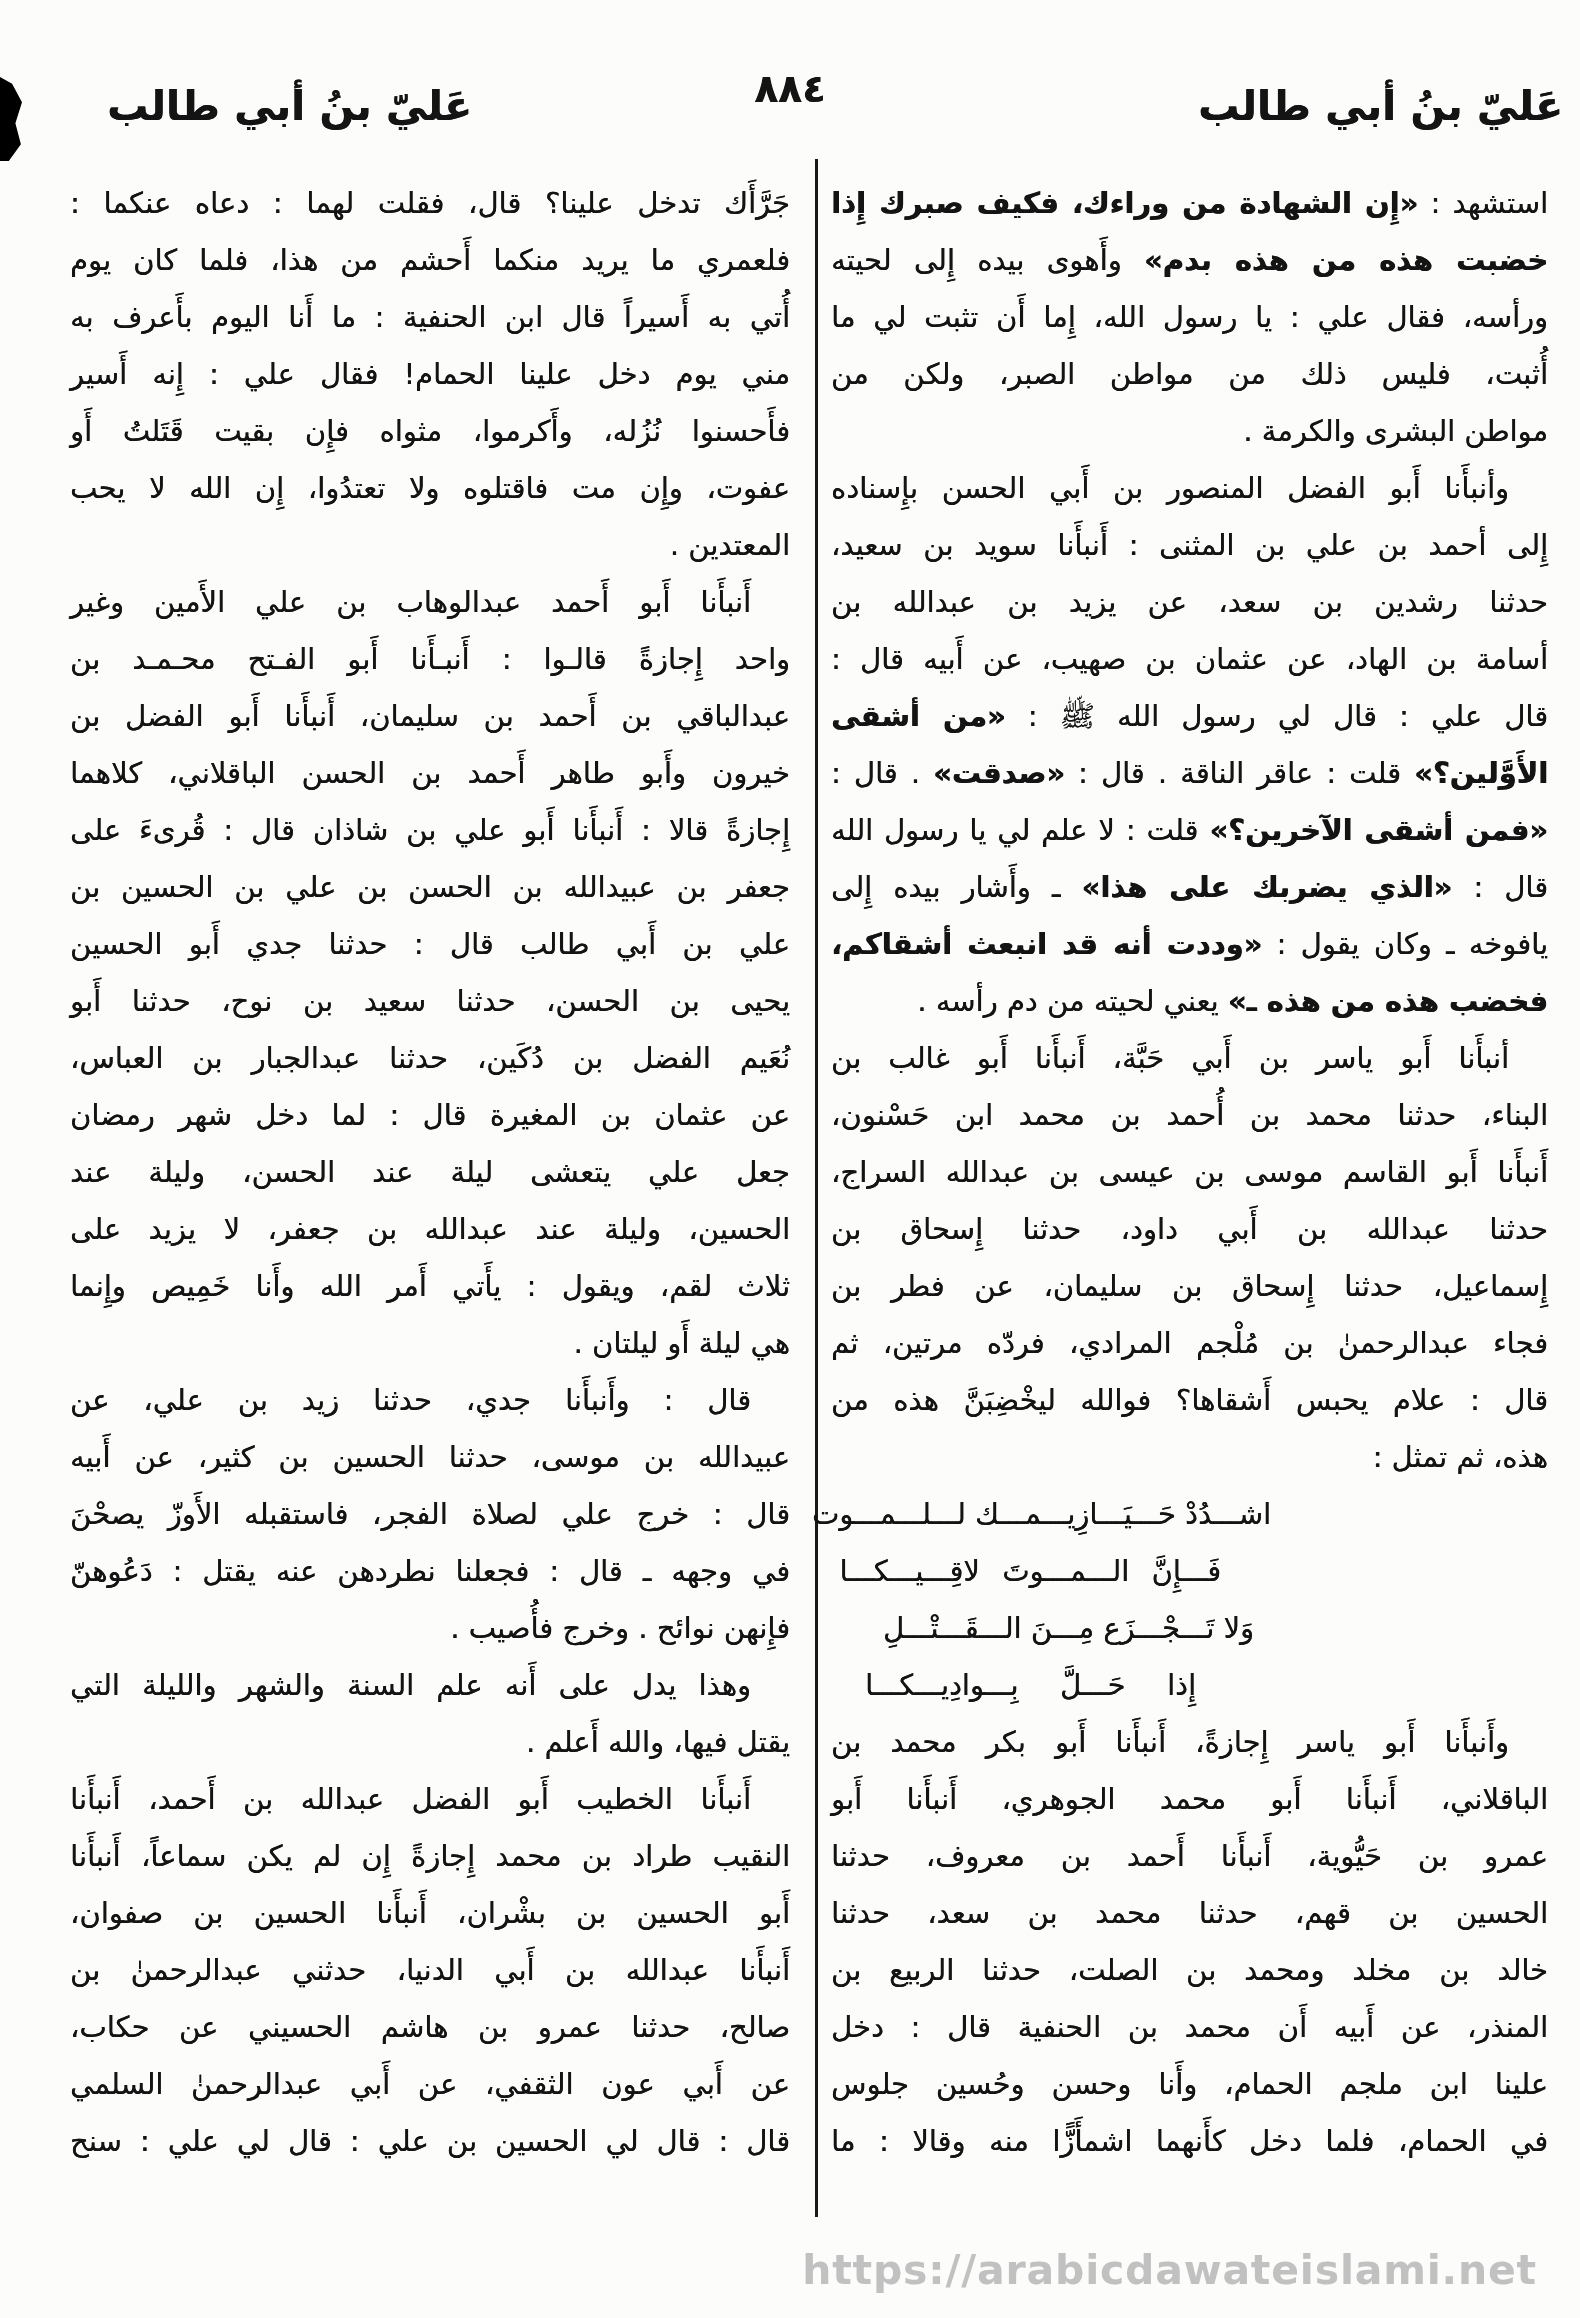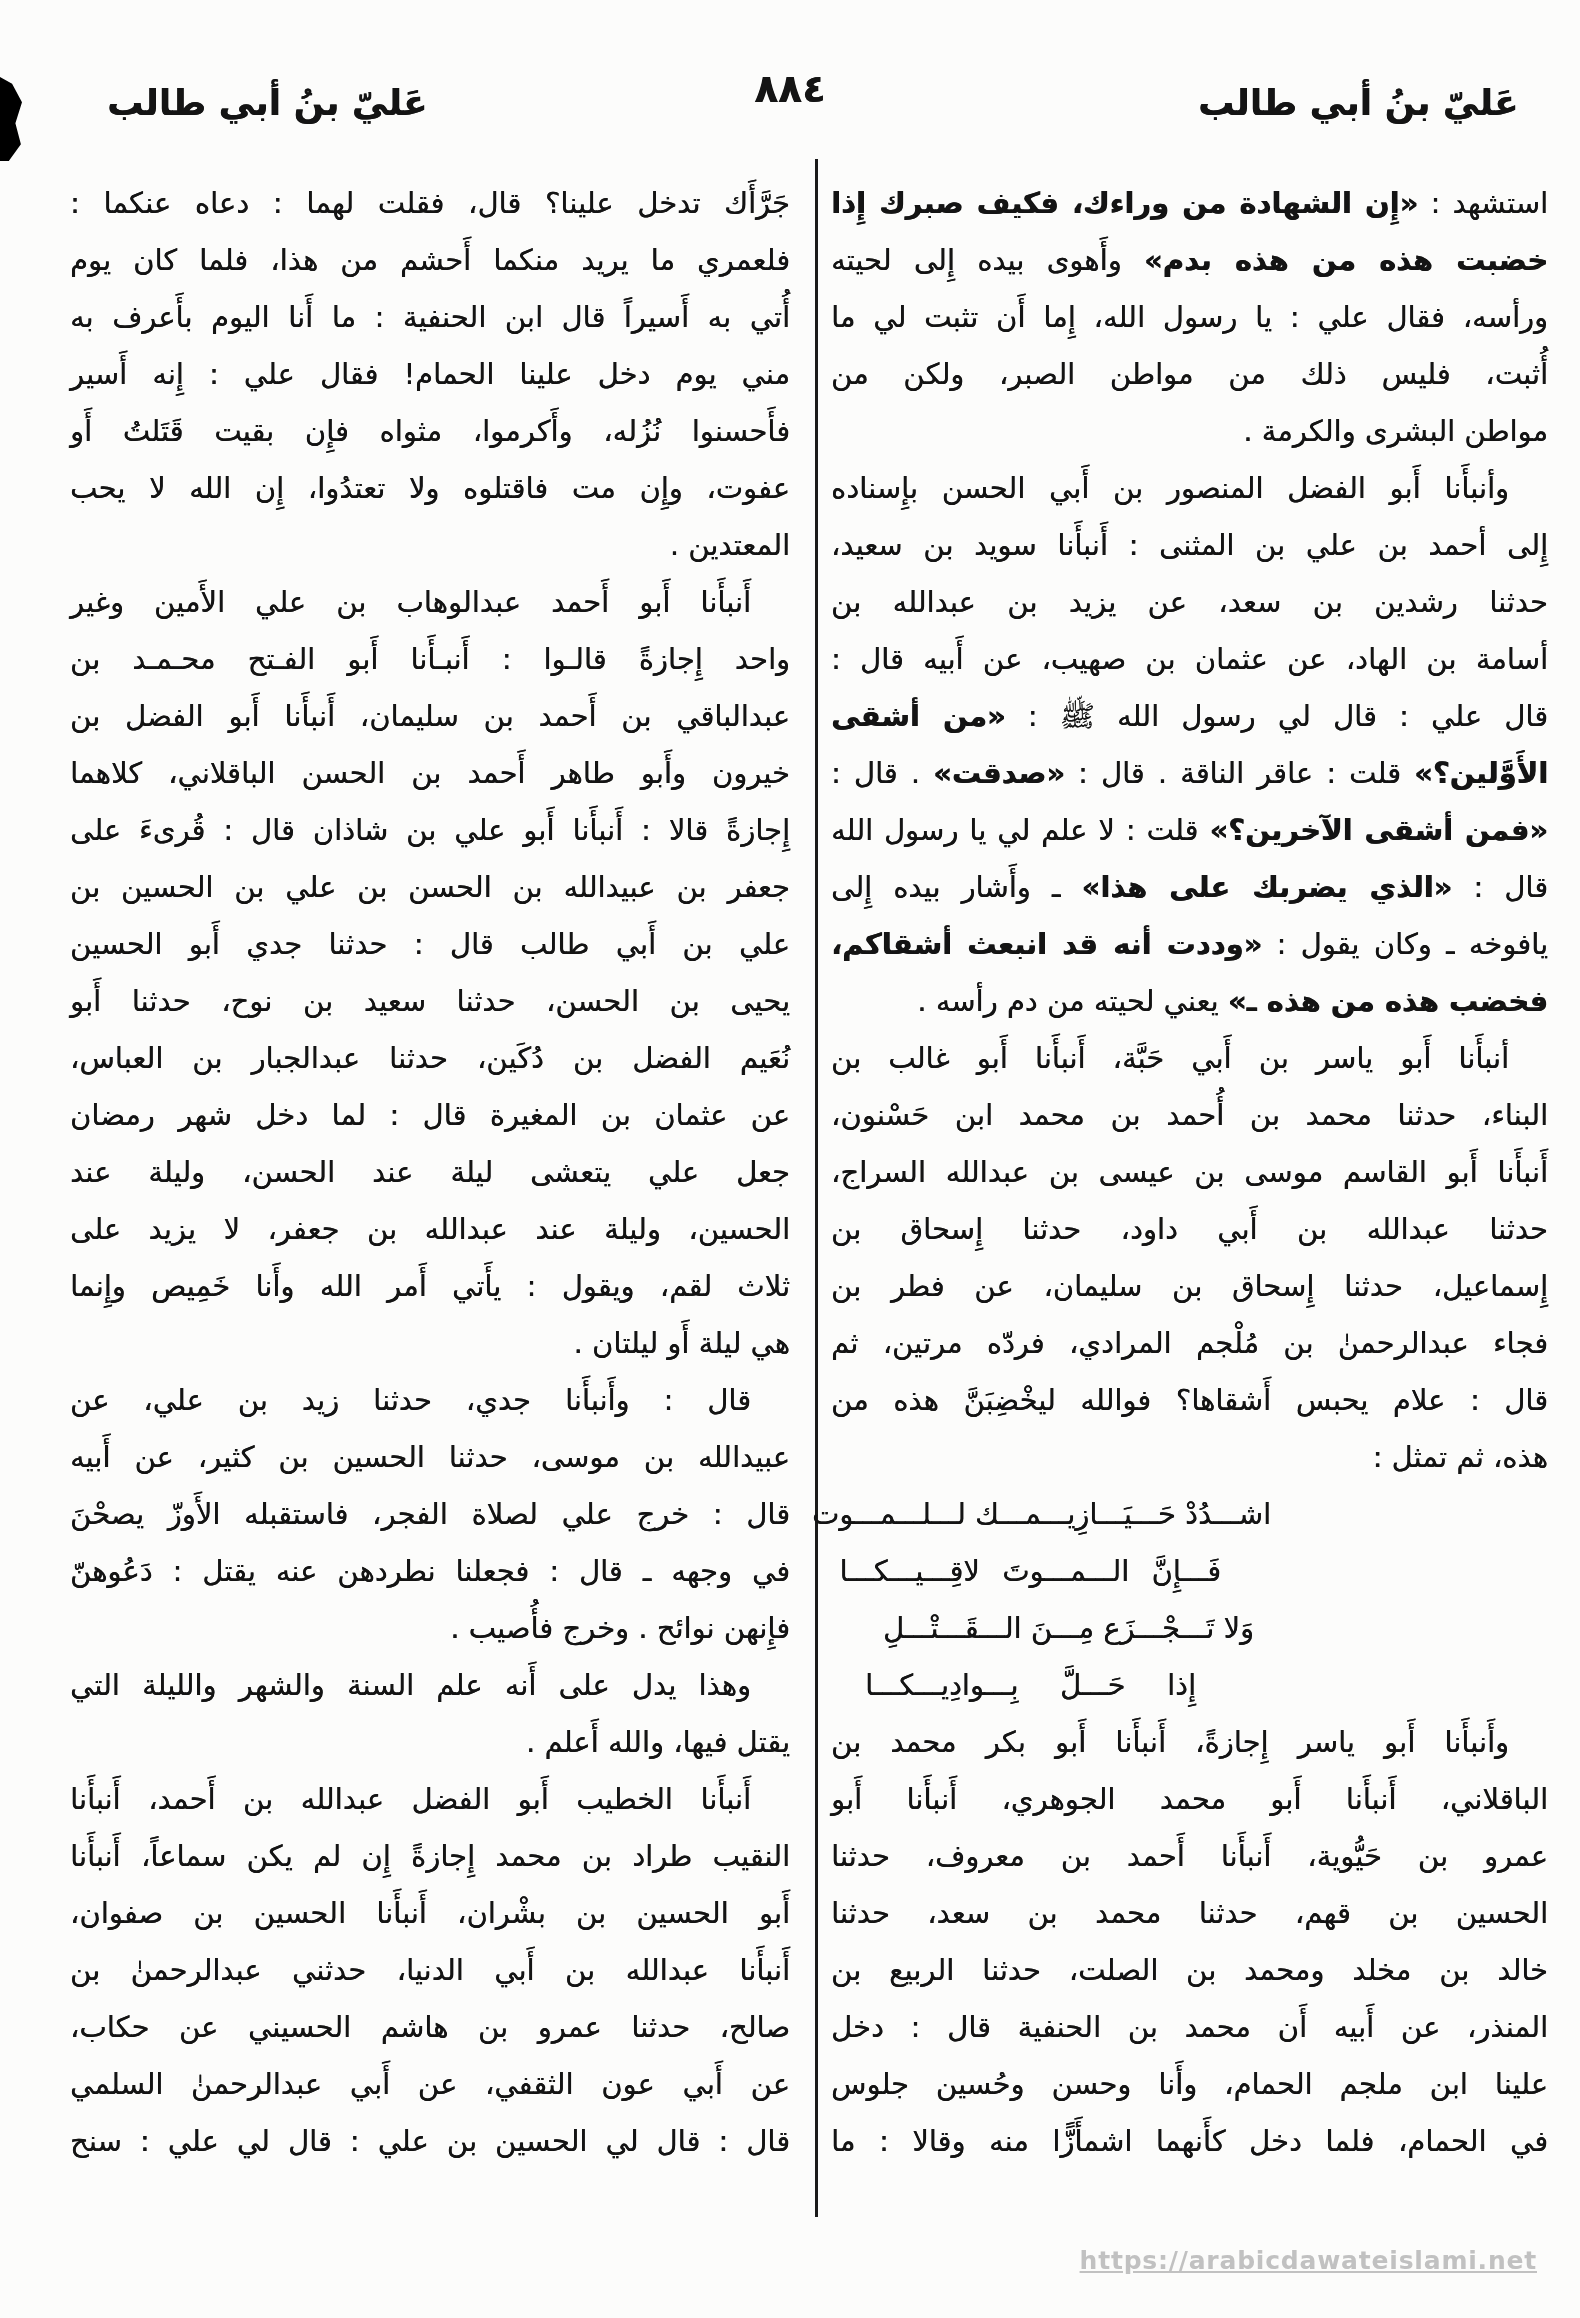--- a/index.html
+++ b/index.html
@@ -19,21 +19,21 @@
   .page{position:absolute;inset:0;}
   
   .artifact{
     position:absolute;left:0;top:77px;width:22px;height:84px;
     background:#000;
     clip-path:polygon(0 0,55% 8%,100% 30%,70% 55%,95% 80%,40% 100%,0 100%);
   }
   header{position:absolute;left:0;top:0;width:100%;height:155px;}
   .title{
     position:absolute;top:82px;
-    font-size:36px;font-weight:bold;
+    font-size:41px;font-weight:bold;
     direction:rtl;
     text-shadow:0.4px 0 0 var(--ink);
     white-space:nowrap;
   }
   .title.left{left:107px;}
   .title.right{left:1198px;}
   .pagenum{
     position:absolute;top:66px;left:790px;transform:translateX(-50%);
     font-size:39px;font-weight:bold;
     text-shadow:0.4px 0 0 var(--ink);
@@ -56,26 +56,25 @@
     text-align:justify;
     text-align-last:justify;
     text-shadow:0.3px 0 0 var(--ink);
     overflow:visible;
   }
   .line.noj{text-align:right;text-align-last:auto;}
   .line.ind{padding-right:39px;}
   .line .b{font-weight:bold;text-shadow:0.6px 0 0 var(--ink);}
   .watermark{
     position:absolute;top:2246px;right:44px;
-    font-size:25px;
+    font-size:41px;
     color:var(--wm);
     direction:ltr;
     letter-spacing:0.8px;
     font-weight:bold;
-    text-decoration:underline;
   }
 </style>
 </head>
 <body>
 
 <div class="page">
 
   <div class="artifact"></div>
 
   <header>

